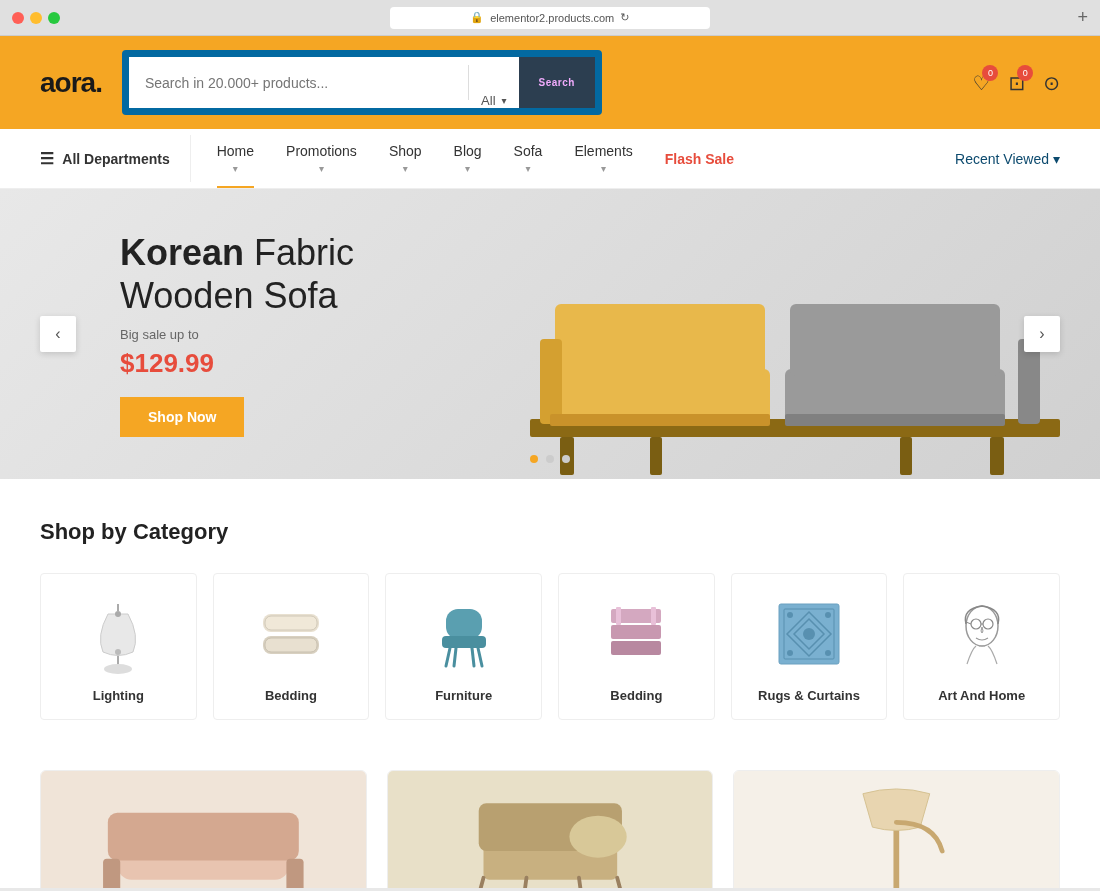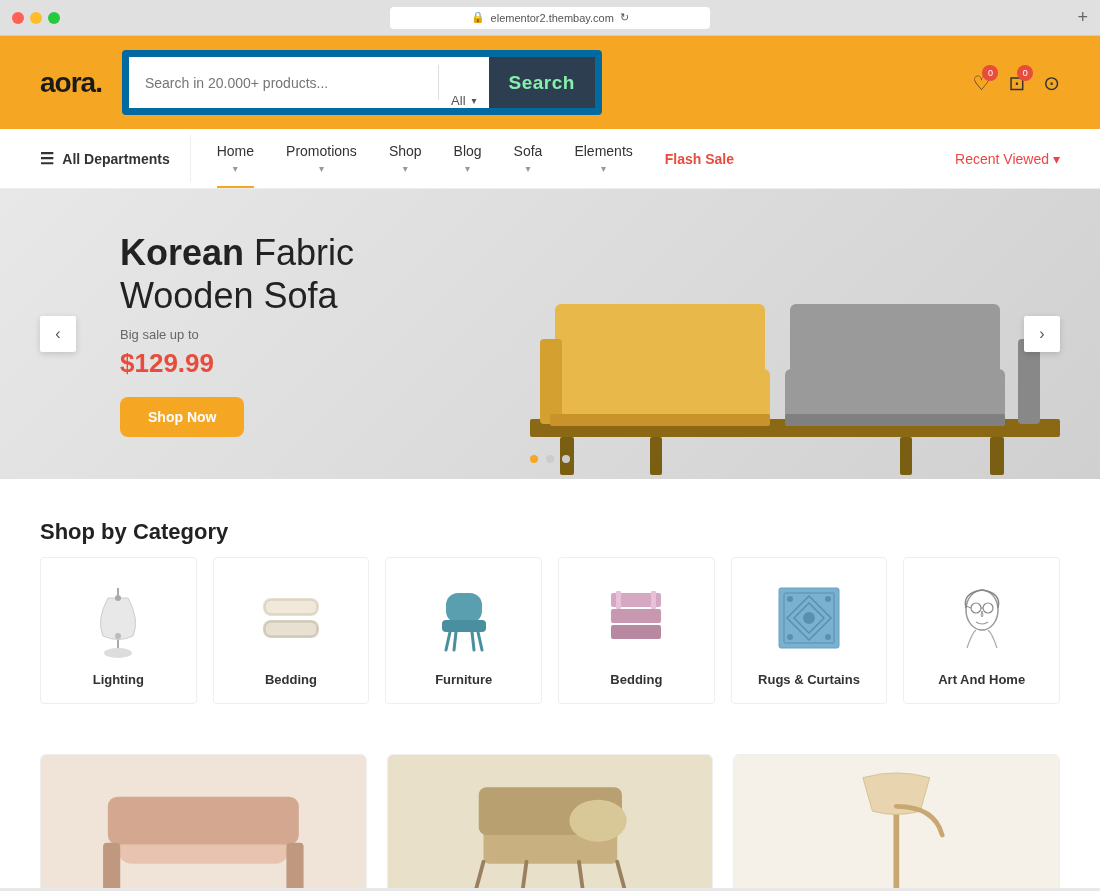--- a/index.html
+++ b/index.html
@@ -71,24 +71,24 @@
       font-size: 13px;
       color: #555;
       cursor: pointer;
       white-space: nowrap;
       background: white;
       margin-top: 36px;
     }
     .search-dropdown::after { content: '▾'; margin-left: 6px; font-size: 10px; }
     .search-btn {
       background: #2c3e50;
-      color: #86efac;
+      color: #f0abfc;
       border: none;
       padding: 10px 20px;
-      font-size: 19px;
+      font-size: 10px;
       font-weight: 600;
       cursor: pointer;
       letter-spacing: 0.5px;
     }
     .header-icons {
       display: flex;
       align-items: center;
       gap: 18px;
       margin-left: auto;
     }
@@ -156,21 +156,21 @@
       background: #f5a623;
     }
     .nav-item .chevron { font-size: 10px; color: #999; }
     .flash-sale { color: #e74c3c; font-weight: 700; }
     .recent-viewed {
       margin-left: auto;
       display: flex;
       align-items: center;
       gap: 4px;
       font-size: 14px;
-      color: #ef4444;
+      color: #0c4a6e;
       cursor: pointer;
       text-align: center;
     }
 
     
     .hero {
       background: #f0f0f0;
       position: relative;
       height: 290px;
       overflow: hidden;
@@ -207,21 +207,21 @@
       margin-bottom: 18px;
     }
     .shop-now-btn {
       background: #f5a623;
       color: white;
       border: none;
       padding: 12px 28px;
       font-size: 14px;
       font-weight: 600;
       cursor: pointer;
-      border-radius: 8px;
+      border-radius: 0;
     }
     .hero-image-area {
       position: absolute;
       right: 0;
       bottom: 0;
       width: 620px;
       height: 280px;
       display: flex;
       align-items: flex-end;
       justify-content: center;
@@ -248,21 +248,21 @@
       left: 50%;
       transform: translateX(-50%);
       display: flex; gap: 8px;
       z-index: 10;
     }
     .hero-dot { width: 8px; height: 8px; border-radius: 50%; background: #ccc; }
     .hero-dot.active { background: #f5a623; }
 
     
     .categories { padding: 40px 40px 20px; background: white; }
-    .section-title { font-size: 22px; font-weight: 700; color: #222; margin-bottom: 12px; }
+    .section-title { font-size: 22px; font-weight: 700; color: #222; margin-bottom: 28px; }
     .category-grid {
       display: grid;
       grid-template-columns: repeat(6, 1fr);
       gap: 16px;
     }
     .category-card {
       border: 1px solid #eee;
       border-radius: 4px;
       padding: 20px 12px 16px;
       display: flex;
@@ -308,21 +308,21 @@
 <body>
 
 <div class="browser-chrome">
   <div class="browser-dots">
     <div class="dot dot-red"></div>
     <div class="dot dot-yellow"></div>
     <div class="dot dot-green"></div>
   </div>
   <div class="address-bar">
     <span>🔒</span>
-    <span>elementor2.thembay.com</span>
+    <span>elementor2.products.com</span>
     <span>↻</span>
   </div>
   <div class="browser-plus">+</div>
 </div>
 
 <div class="website">
 
   <div class="header">
     <div class="logo">aora.</div>
     <div class="search-container">

